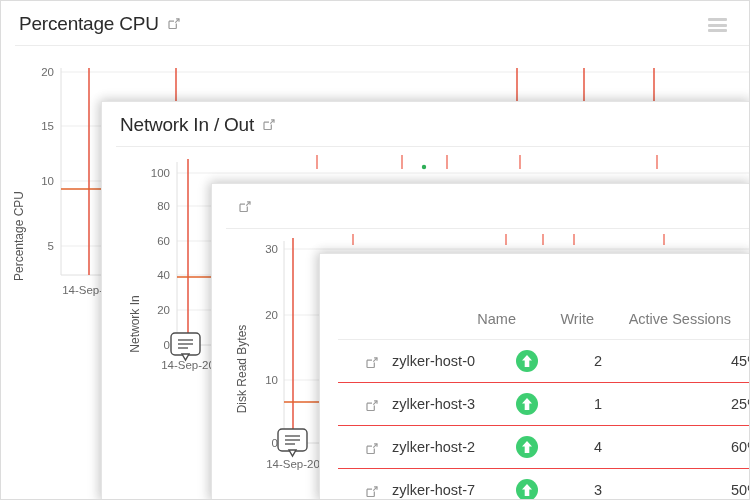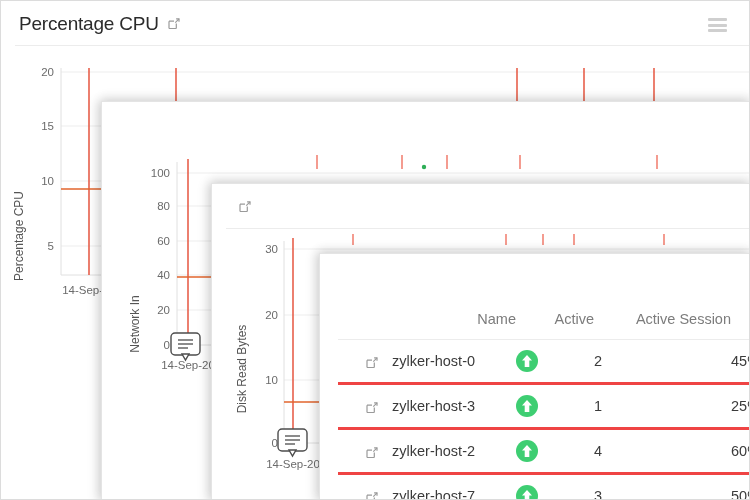--- a/index.html
+++ b/index.html
@@ -119,21 +119,21 @@
     font-weight: 400;
     color: #7c7c7c;
     padding: 12px 0 12px 0;
     border-bottom: 1px solid #ececec;
     white-space: nowrap;
   }
   table.hosts td {
     font-size: 14.5px;
     color: #3b3b3b;
     padding: 10px 0;
-    border-bottom: 3px solid #ef4444;
+    border-bottom: 1px solid #ef4444;
     white-space: nowrap;
     height: 19px;
   }
   .col-name   { width: 150px; padding-left: 28px !important; }
   .col-status { width: 78px; }
   .col-sess   { width: 137px; }
   .col-pct    { width: 120px; }
 
   .row-link {
     display: inline-block;
@@ -207,20 +207,31 @@
 
         <polyline class="greenline" points="609,100 628,74 648,100"></polyline>
 
         <text class="tick-label" x="88" y="248" text-anchor="middle">14-Sep-20</text>
       </svg>
     </div>
   </div>
 
   <div class="panel shadowed" id="panel-net" style="left:100px; top:100px; width:651px; height:401px;">
 
+    <div class="panel-header">
+      <span class="panel-title">Network In / Out</span>
+      <span class="popout-icon">
+        <svg width="12" height="12" viewBox="0 0 12 12">
+          <path d="M1 3.2 h5.0 M1 3.2 v7.3 M1 10.5 h7.3 M8.3 10.5 v-5.0" stroke="#9a9a9a" stroke-width="1.2" fill="none"></path>
+          <path d="M7.3 4.6 L11 0.9" stroke="#9a9a9a" stroke-width="1.2" fill="none"></path>
+          <path d="M8.1 0.9 H11 V3.8" stroke="#9a9a9a" stroke-width="1.2" fill="none"></path>
+        </svg>
+      </span>
+      <div class="panel-divider"></div>
+    </div>
 
     <div class="chart-area">
       <svg class="chart-svg" width="651" height="356" viewBox="0 0 651 356">
         <text class="axis-title" transform="translate(37,177) rotate(-90)" text-anchor="middle">Network In</text>
         <text class="tick-label" x="68" y="30" text-anchor="end">100</text>
         <text class="tick-label" x="68" y="63" text-anchor="end">80</text>
         <text class="tick-label" x="68" y="98" text-anchor="end">60</text>
         <text class="tick-label" x="68" y="132" text-anchor="end">40</text>
         <text class="tick-label" x="68" y="167" text-anchor="end">20</text>
         <text class="tick-label" x="68" y="202" text-anchor="end">0</text>
@@ -307,22 +318,22 @@
   </div>
 
   <div class="panel shadowed" id="panel-sess" style="left:318px; top:252px; width:433px; height:249px;">
 
 
     <div class="table-wrap">
       <table class="hosts">
         <thead>
           <tr>
             <th class="col-name">Name</th>
-            <th class="col-status">Active</th>
-            <th class="col-sess">Active Session</th>
+            <th class="col-status">Write</th>
+            <th class="col-sess">Active Sessions</th>
             <th class="col-pct">Percentage</th>
           </tr>
         </thead>
         <tbody>
 
           <tr>
             <td class="col-name">
               <span class="row-link">
                 <svg width="12" height="12" viewBox="0 0 12 12">
                   <path d="M1 3.2 h5.0 M1 3.2 v7.3 M1 10.5 h7.3 M8.3 10.5 v-5.0" stroke="#9a9a9a" stroke-width="1.2" fill="none"></path>

